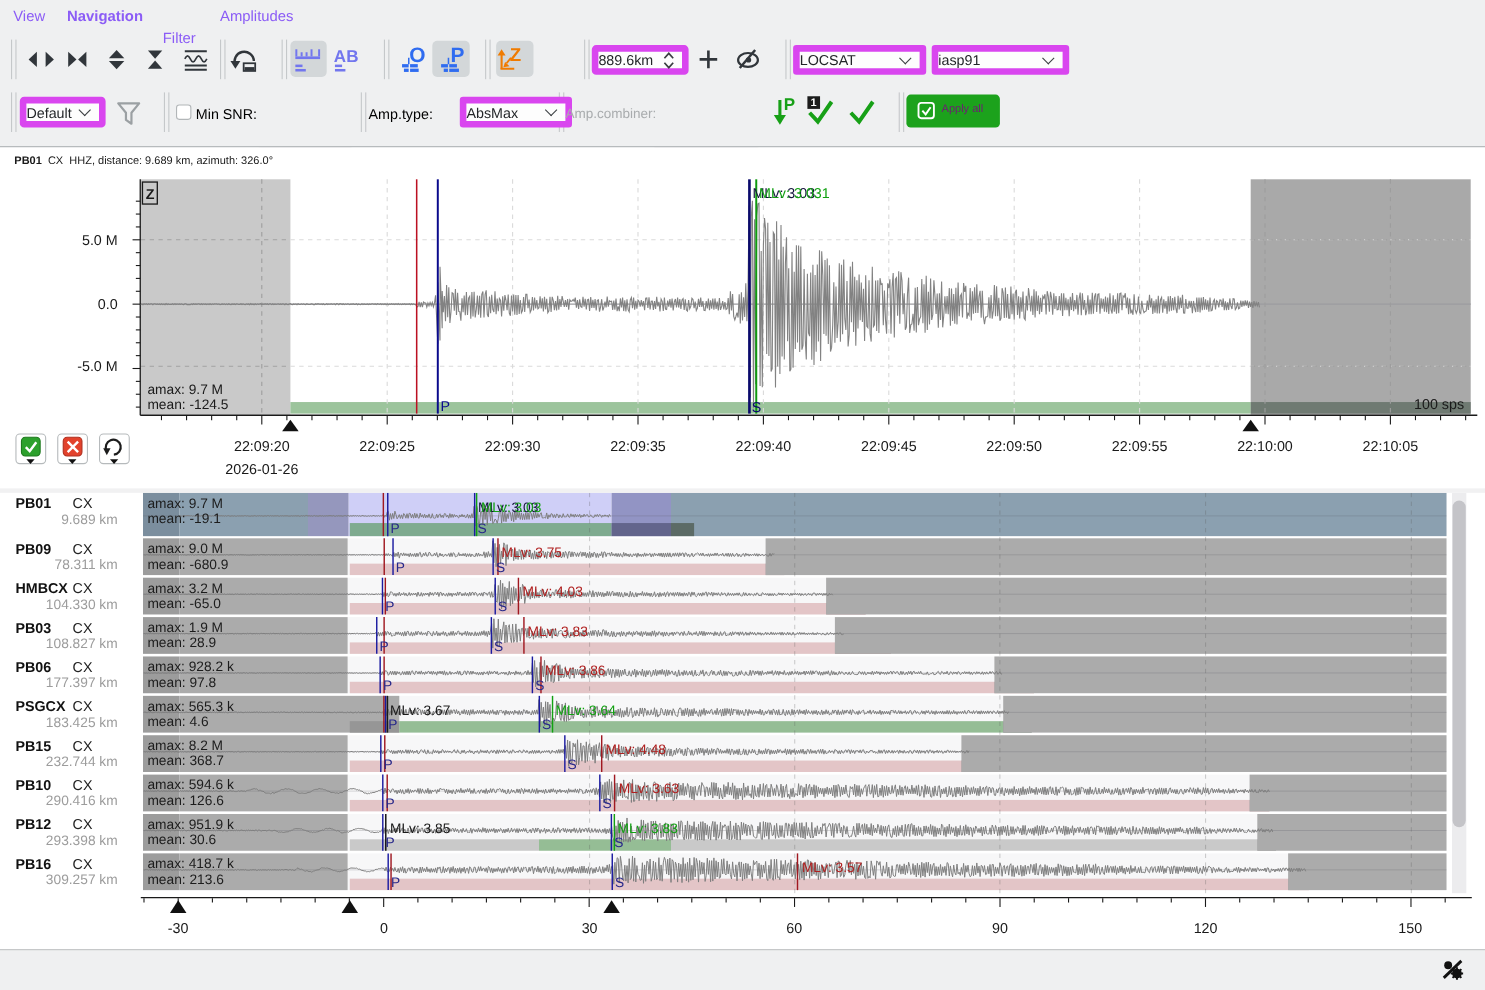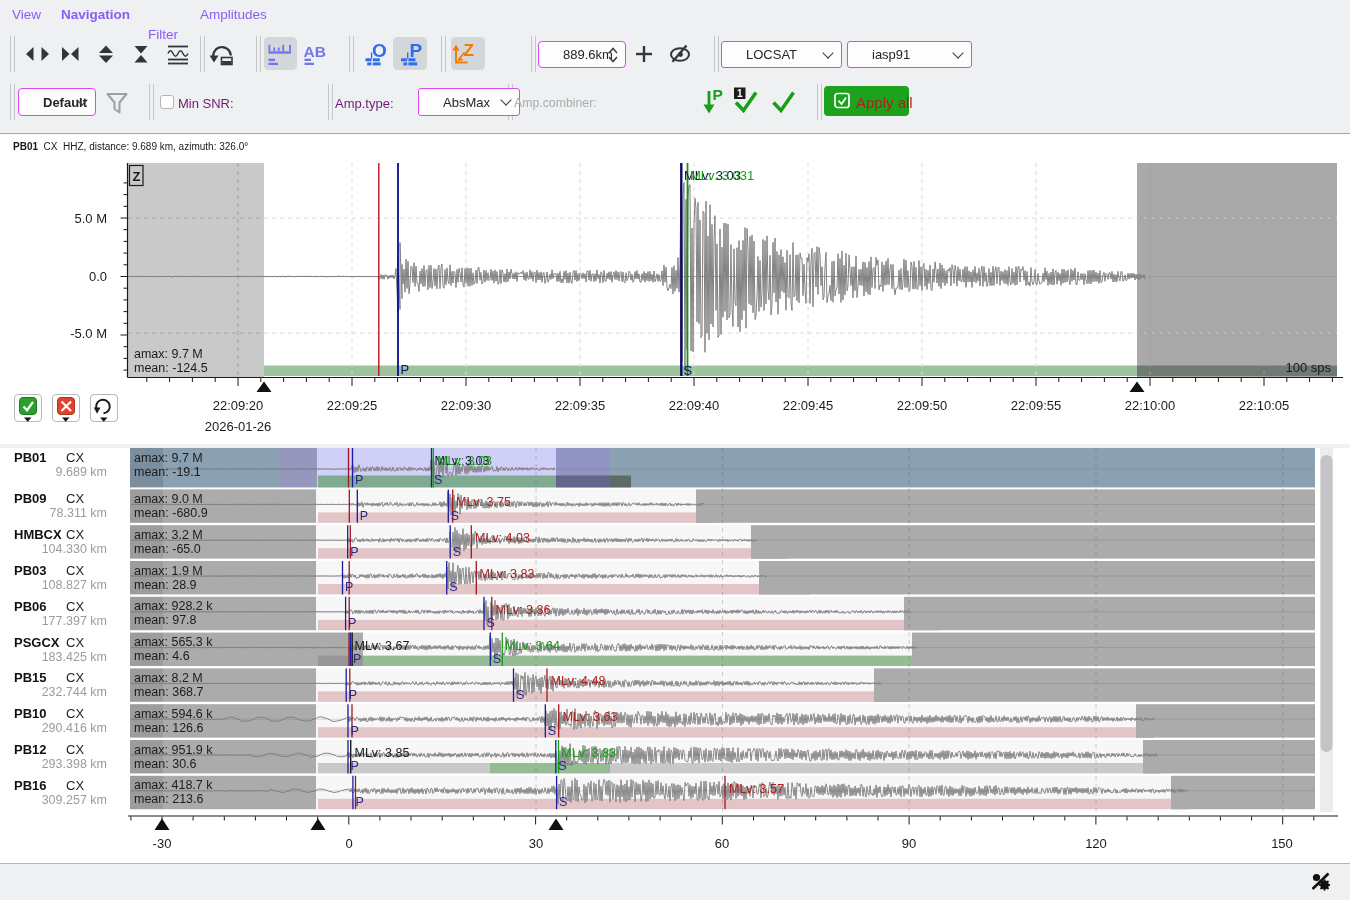--- a/index.html
+++ b/index.html
@@ -1,25 +1,25 @@
 <!DOCTYPE html>
 <html><head><meta charset="utf-8"><style>
 * { margin:0; padding:0; box-sizing:border-box; }
 html,body { width:1350px; height:900px; background:#eff0f1; font-family:"Liberation Sans", sans-serif; overflow:hidden; }
 #root { position:relative; width:1350px; height:900px; }
 .abs { position:absolute; }
 .menu { font-size:13.5px; color:#8b5cf6; top:7px; }
-.combo { position:absolute; background:#fdfdfd; border:1px solid #d946ef; border-radius:3px;
-  font-size:13px; color:#232629; display:flex; align-items:center; padding-left:24px; }
+.combo { position:absolute; background:#fdfdfd; border:6px solid #d946ef; border-radius:3px;
+  font-size:13px; color:#232629; display:flex; align-items:center; padding-left:0; }
 .combo.dis { background:#eceeef; border-color:#c9cccd; color:#a9acae;margin-top:46px; }
 .chev { position:absolute; right:9px; top:50%; width:8px; height:8px; margin-top:-6px; }
 .chev::after { content:""; position:absolute; left:0; top:0; width:7px; height:7px;
   border-right:1.6px solid #3a3e41; border-bottom:1.6px solid #3a3e41; transform:rotate(45deg); }
 .dis .chev::after { border-color:#a9acae; }
-.lbl { position:absolute; font-size:13px; color:#701a75; }
+.lbl { position:absolute; font-size:13px; color:#000000; }
 .handle { position:absolute; width:7px; }
 .handle::before, .handle::after { content:""; position:absolute; top:0; bottom:0; width:1px; background:#c5c8ca; }
 .handle::before { left:0; } .handle::after { left:3.5px; }
 .spin-arrows { position:absolute; right:7px; top:50%; margin-top:-8px; width:10px; height:16px; }
 .btnw { position:absolute; width:28px; height:28px; background:#fff; border:1px solid #b6babc; border-radius:4px; }
 </style></head>
 <body>
 <div id="root">
 
   <div class="abs menu" style="left:12px;">View</div>
@@ -43,42 +43,42 @@
   </div>
   <div class="combo" style="left:721px;top:41px;width:121px;height:27px;">LOCSAT<span class="chev"></span></div>
   <div class="combo" style="left:847px;top:41px;width:125px;height:27px;">iasp91<span class="chev"></span></div>
 
   <div class="handle" style="left:10px;top:84px;height:36px;"></div>
   <div class="handle" style="left:149px;top:84px;height:36px;"></div>
   <div class="handle" style="left:328px;top:84px;height:36px;"></div>
   <div class="handle" style="left:508px;top:84px;height:36px;"></div>
   <div class="handle" style="left:817px;top:84px;height:36px;"></div>
 
-  <div class="combo" style="left:18px;top:88px;width:78px;height:28px;border-radius:4px;font-weight:bold;">Default<span class="chev"></span></div>
+  <div class="combo" style="left:18px;top:88px;width:78px;height:28px;border-radius:4px;">Default<span class="chev"></span></div>
   <div class="abs" style="left:160px;top:95px;width:14px;height:14px;background:#fff;border:1px solid #b2b6b8;border-radius:3px;"></div>
   <div class="lbl" style="left:178px;top:95.5px;">Min SNR:</div>
   <div class="combo dis" style="left:233px;top:88px;width:89px;height:28px;border-radius:4px;">1.50
     <svg class="spin-arrows" viewBox="0 0 10 16">
         <path d="M1,6 L5,1.5 L9,6" fill="none" stroke="#a9acae" stroke-width="1.5"></path>
         <path d="M1,10 L5,14.5 L9,10" fill="none" stroke="#a9acae" stroke-width="1.5"></path>
       </svg>
   </div>
   <div class="lbl" style="left:335px;top:95.5px;">Amp.type:</div>
   <div class="combo" style="left:418px;top:88px;width:102px;height:28px;">AbsMax<span class="chev"></span></div>
   <div class="lbl" style="left:514px;top:96px;color:#a9acae;font-size:12.3px;">Amp.combiner:</div>
   <div class="combo dis" style="left:593px;top:88px;width:98px;height:28px;">
       <span class="chev"></span>
     </div>
 
   <div class="abs" style="left:824px;top:86px;width:85px;height:30px;background:#1ca21c;border-radius:4px;"></div>
   <svg class="abs" style="left:832px;top:90px;" width="24" height="24" viewBox="0 0 24 24">
     <rect x="3" y="3.5" width="14" height="14" rx="2.5" fill="none" stroke="#fff" stroke-width="1.7"></rect>
     <path d="M6.5,10.5 L9.5,14 L14,7.5" fill="none" stroke="#fff" stroke-width="1.8"></path>
   </svg>
-  <div class="abs" style="left:856px;top:93.5px;font-size:15px;color:#b91c1c;">Apply all</div>
+  <div class="abs" style="left:856px;top:93.5px;font-size:10px;color:#701a75;">Apply all</div>
 
   <svg class="abs" style="left:0;top:0;" width="1350" height="133" viewBox="0 0 1350 133">
       <polygon points="26,54 33.5,47 33.5,61" fill="#31363b"></polygon>
       <polygon points="41.5,47 49,54 41.5,61" fill="#31363b"></polygon>
 <polygon points="62,47 69.5,54 62,61" fill="#31363b"></polygon>
       <polygon points="78.5,47 78.5,61 71,54" fill="#31363b"></polygon>
 <polygon points="106,45.5 99,53 113,53" fill="#31363b"></polygon>
       <polygon points="99,55.5 113,55.5 106,63" fill="#31363b"></polygon>
 <polygon points="134.5,46 147.5,46 141,53.5" fill="#31363b"></polygon>
       <polygon points="141,55 134.5,62.5 147.5,62.5" fill="#31363b"></polygon>

